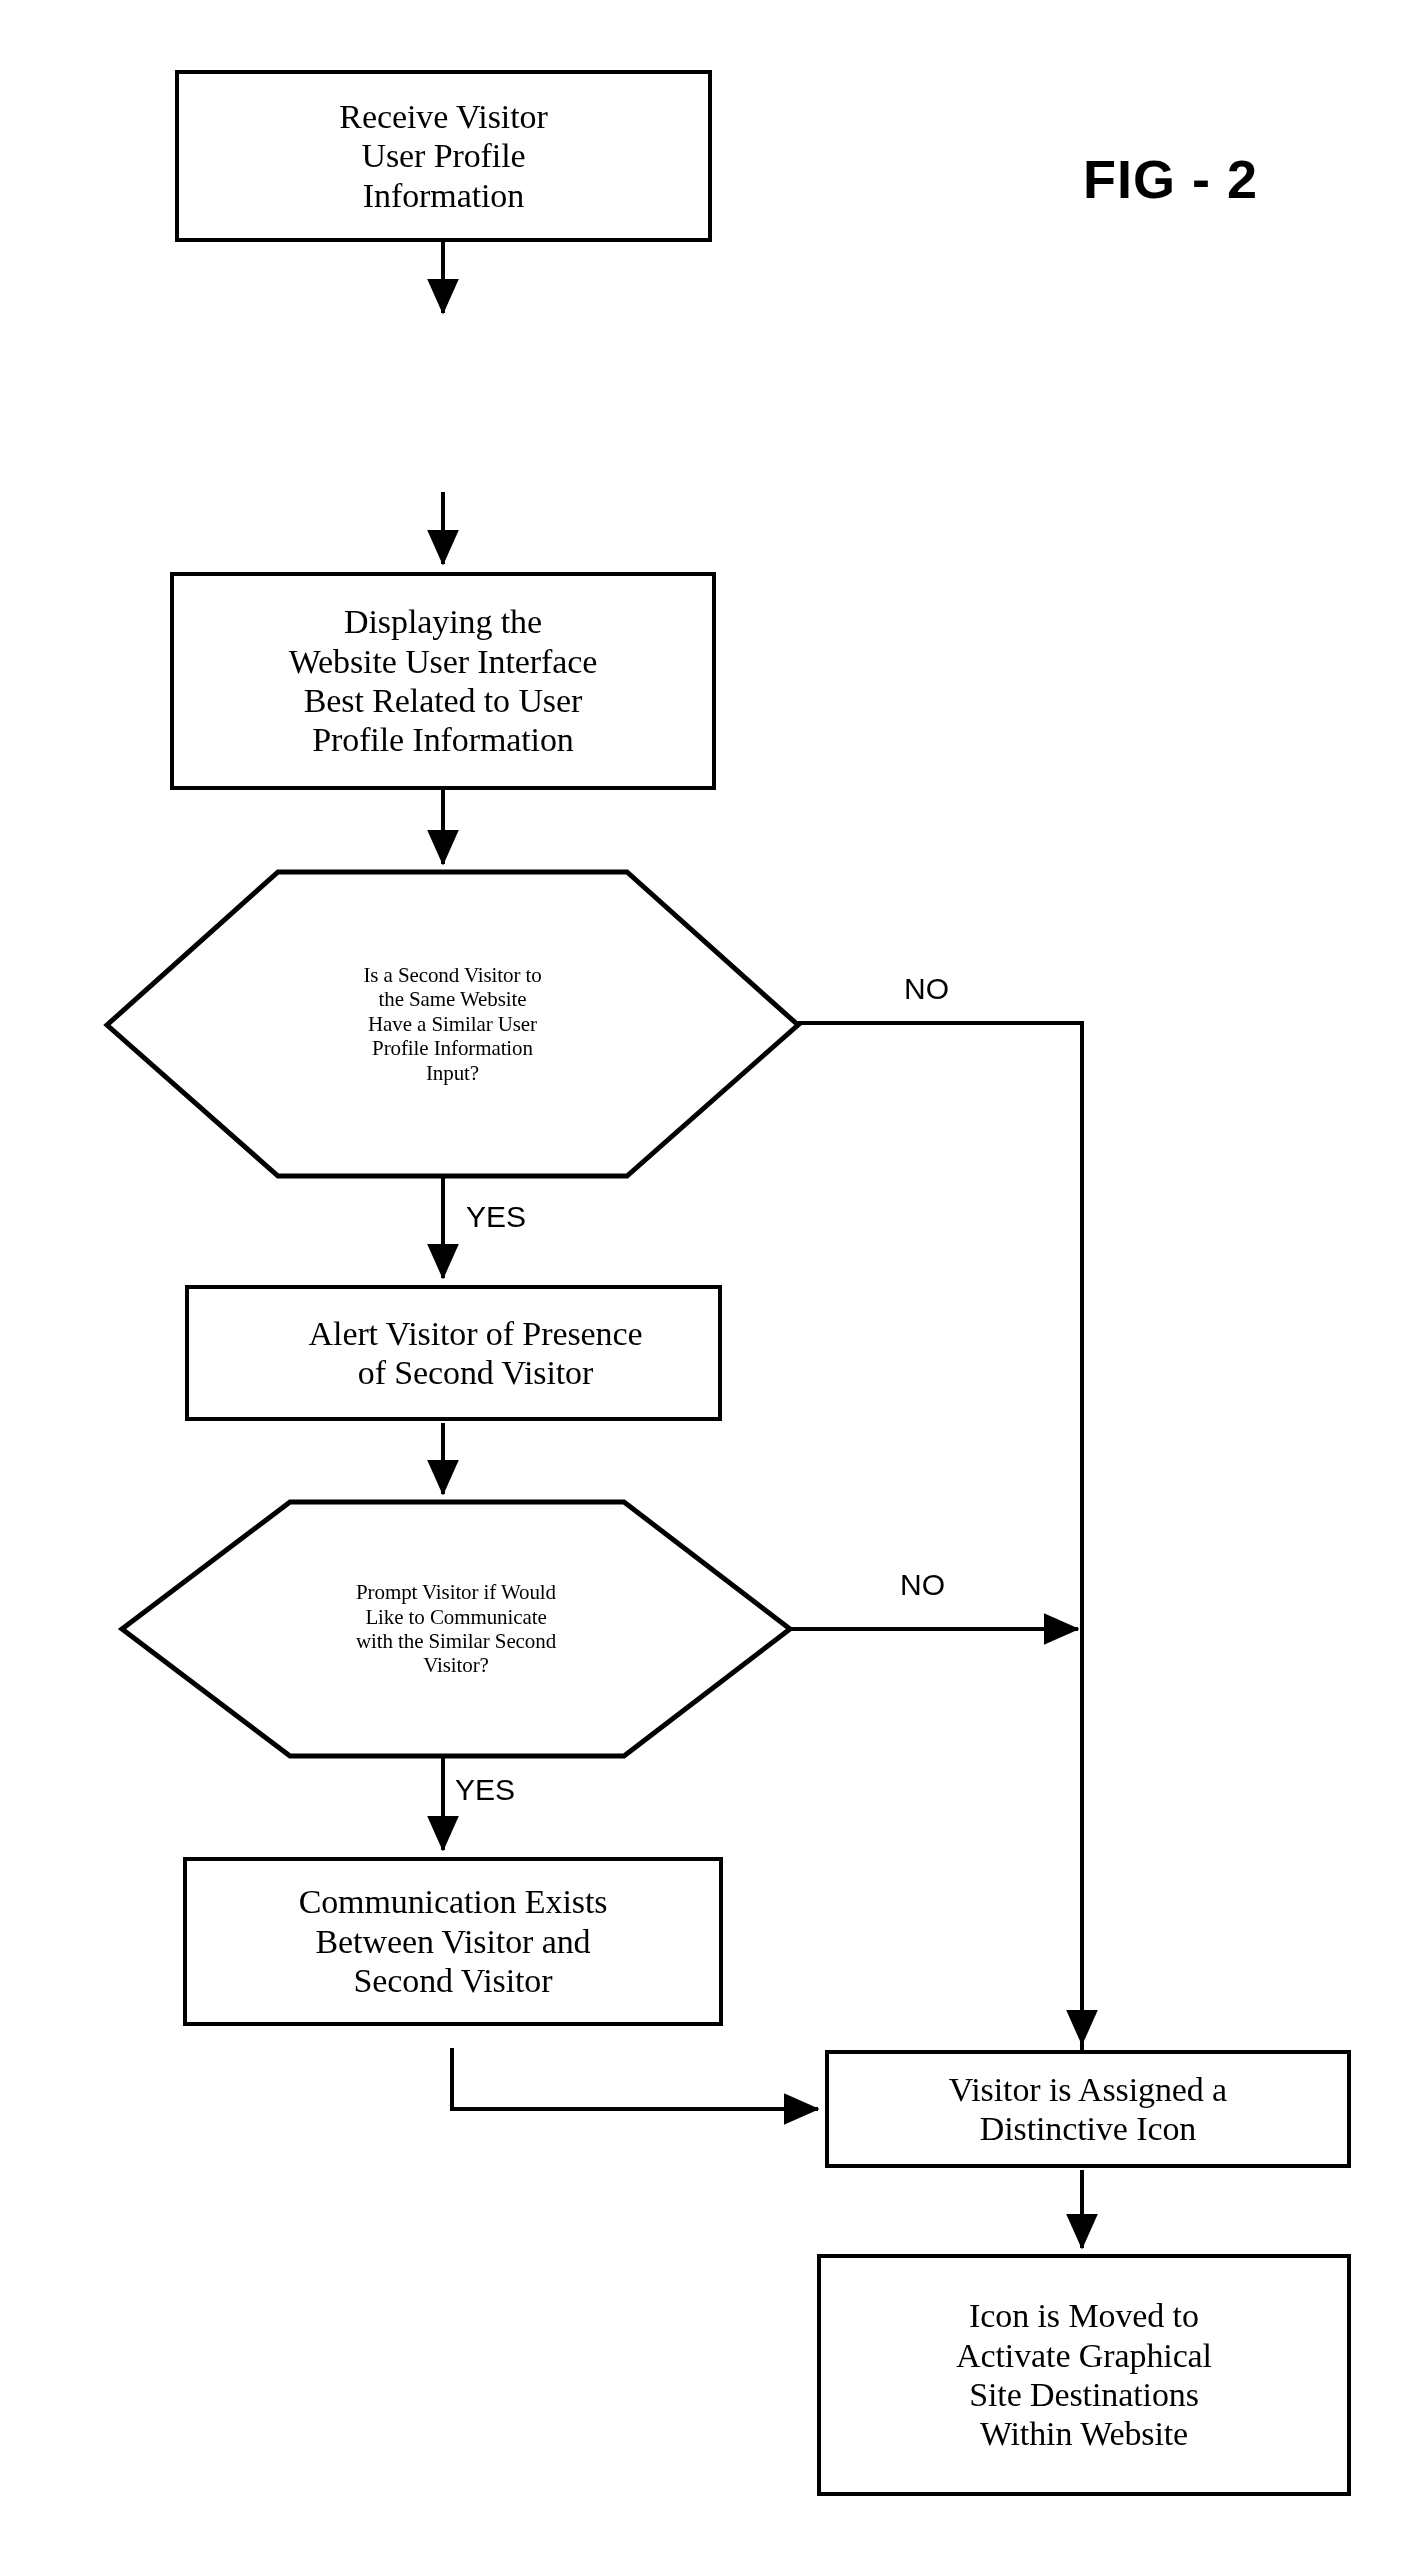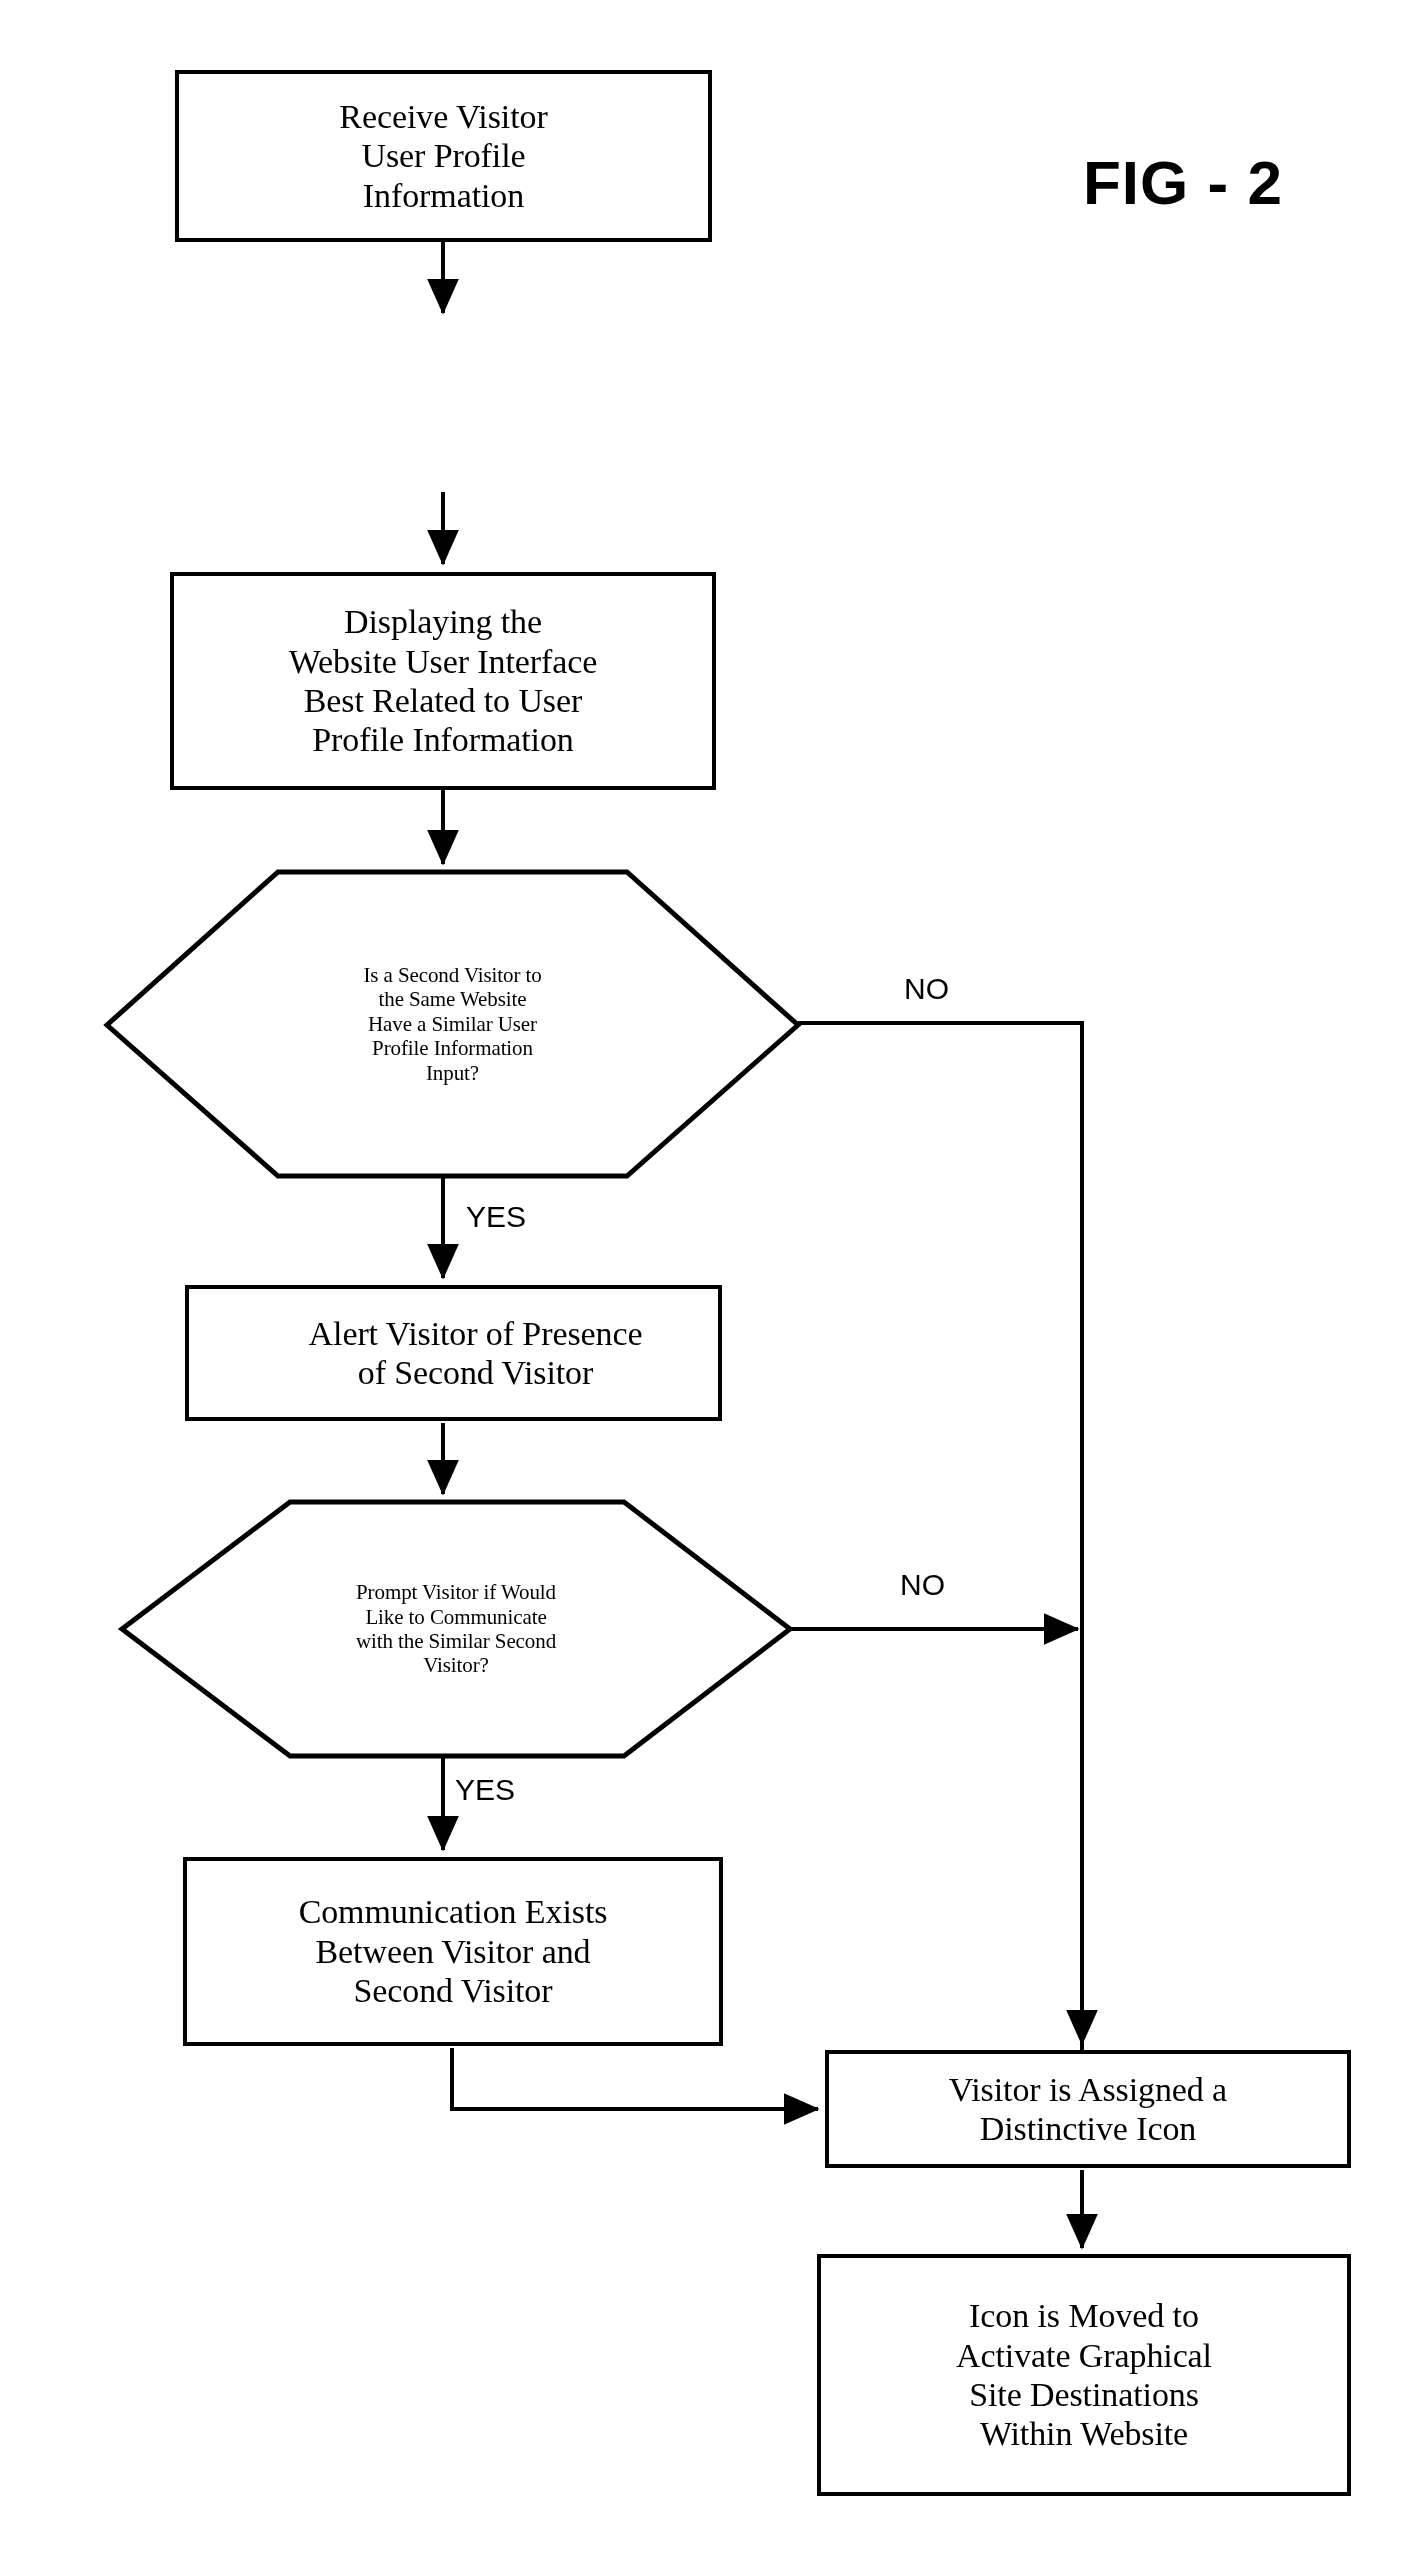--- a/index.html
+++ b/index.html
@@ -57,21 +57,21 @@
     position:absolute;
     font-size:30px;
     line-height:1;
     color:#000000;
     z-index:3;
     white-space:nowrap;
   }
   #fig-title{
     position:absolute;
     font-weight:bold;
-    font-size:62px;
+    font-size:54px;
     letter-spacing:1px;
     line-height:1;
     white-space:nowrap;
     z-index:3;
   }
 </style>
 </head>
 <body>
 
 <div id="page">
@@ -133,21 +133,21 @@
   <div class="node proc" style="left: 185px; top: 1285px; width: 537px; height: 136px; padding-left: 44px;">
     <span class="label">Alert Visitor of Presence
 of Second Visitor</span>
   </div>
   <div class="node decision" style="left: 120px; top: 1500px; width: 672px; height: 258px;">
     <span class="label">Prompt Visitor if Would
 Like to Communicate
 with the Similar Second
 Visitor?</span>
   </div>
-  <div class="node proc" style="left: 183px; top: 1857px; width: 540px; height: 189px;">
+  <div class="node proc" style="left: 183px; top: 1857px; width: 540px; height: 169px;">
     <span class="label">Communication Exists
 Between Visitor and
 Second Visitor</span>
   </div>
   <div class="node proc" style="left: 825px; top: 2050px; width: 526px; height: 118px;">
     <span class="label">Visitor is Assigned a
 Distinctive Icon</span>
   </div>
   <div class="node proc" style="left: 817px; top: 2254px; width: 534px; height: 242px;">
     <span class="label">Icon is Moved to

